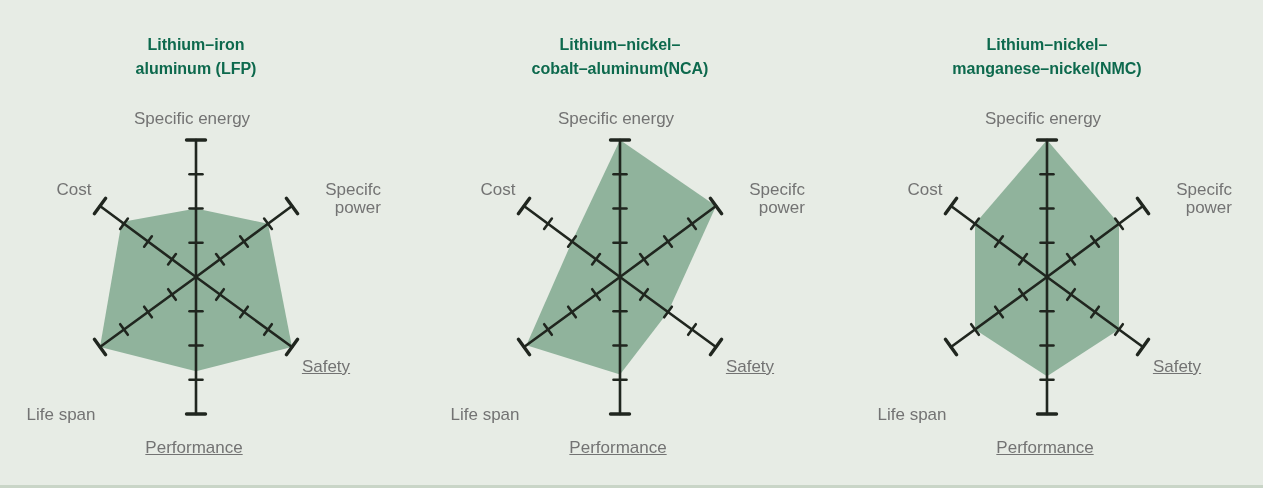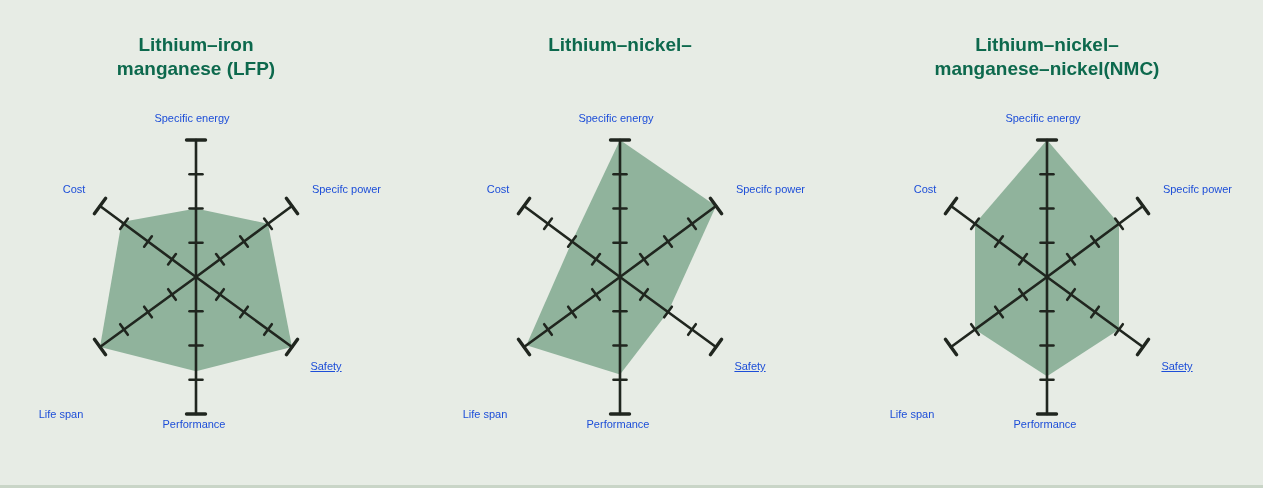--- a/index.html
+++ b/index.html
@@ -10,57 +10,57 @@
     overflow: hidden;
     font-family: "Liberation Sans", sans-serif;
   }
   .panel { position: absolute; left: 0; top: 0; width: 0; height: 0; }
   .panel-title {
     position: absolute;
     top: 33px;
     left: var(--cx);
     transform: translateX(-50%);
     text-align: center;
-    font-size: 19px;
+    font-size: 16px;
     font-weight: bold;
     line-height: 23.5px;
     color: #0d694d;
     white-space: nowrap;
   }
   .radar-svg {
     position: absolute;
     left: calc(var(--cx) - 165px);
     top: 121px;
   }
   .axis-label {
     position: absolute;
-    font-size: 11px;
+    font-size: 17px;
     line-height: 17.5px;
-    color: #1d4ed8;
+    color: #737373;
   }
   .lbl-specific-energy { left: calc(var(--cx) - 4px); top: 110px; transform: translateX(-50%); white-space: nowrap; }
   .lbl-cost            { left: calc(var(--cx) - 122px); top: 181px; transform: translateX(-50%); }
   .lbl-specifc-power   { left: calc(var(--cx) + 105px); top: 181px; width: 80px; text-align: right; }
   .lbl-life-span       { left: calc(var(--cx) - 135px); top: 358px; transform: translateX(-50%); white-space: nowrap; margin-top: 48px; }
   .lbl-safety          { left: calc(var(--cx) + 130px); top: 358px; transform: translateX(-50%); text-decoration: underline; }
-  .lbl-performance     { left: calc(var(--cx) - 2px); top: 416px; transform: translateX(-50%); }
+  .lbl-performance     { left: calc(var(--cx) - 2px); top: 439px; transform: translateX(-50%); text-decoration: underline; }
   .bottom-edge {
     position: absolute;
     left: 0; bottom: 0;
     width: 1263px; height: 3px;
     background: #c9d5c7;
   }
 </style>
 </head>
 <body>
 
 <div class="panel" style="--cx:196px">
   <div class="panel-title">
     <div>Lithium–iron</div>
-    <div>manganese (LFP)</div>
+    <div>aluminum (LFP)</div>
   </div>
   <svg class="radar-svg" width="330" height="312" viewBox="0 0 330 312">
       <polygon points="165,87.5 237,102.75 261,226 165,250.1875 69,226 90.6,100.975" fill="#90b39c"></polygon>
       <line x1="165" y1="156" x2="165" y2="19" stroke="#20261f" stroke-width="2.6" stroke-linecap="round"></line>
       <line x1="158.5" y1="121.75" x2="171.5" y2="121.75" stroke="#20261f" stroke-width="2.6" stroke-linecap="round"></line>
       <line x1="158.5" y1="87.5" x2="171.5" y2="87.5" stroke="#20261f" stroke-width="2.6" stroke-linecap="round"></line>
       <line x1="158.5" y1="53.25" x2="171.5" y2="53.25" stroke="#20261f" stroke-width="2.6" stroke-linecap="round"></line>
       <line x1="155.5" y1="19" x2="174.5" y2="19" stroke="#20261f" stroke-width="3.4" stroke-linecap="round"></line>
       <line x1="165" y1="156" x2="261" y2="85" stroke="#20261f" stroke-width="2.6" stroke-linecap="round"></line>
       <line x1="185.13492762593532" y1="133.02398664915196" x2="192.86507237406468" y2="143.47601335084804" stroke="#20261f" stroke-width="2.6" stroke-linecap="round"></line>
@@ -92,20 +92,21 @@
   <div class="axis-label lbl-specifc-power">Specifc power</div>
   <div class="axis-label lbl-safety">Safety</div>
   <div class="axis-label lbl-performance">Performance</div>
   <div class="axis-label lbl-life-span">Life span</div>
   <div class="axis-label lbl-cost">Cost</div>
 </div>
 
 <div class="panel" style="--cx:620px">
   <div class="panel-title">
     <div>Lithium–nickel–</div>
+    <div>cobalt–aluminum(NCA)</div>
   </div>
   <svg class="radar-svg" width="330" height="312" viewBox="0 0 330 312">
       <polygon points="165,19 261,85 213,191 165,253.6125 71.4,224.25 117,120.5" fill="#90b39c"></polygon>
       <line x1="165" y1="156" x2="165" y2="19" stroke="#20261f" stroke-width="2.6" stroke-linecap="round"></line>
       <line x1="158.5" y1="121.75" x2="171.5" y2="121.75" stroke="#20261f" stroke-width="2.6" stroke-linecap="round"></line>
       <line x1="158.5" y1="87.5" x2="171.5" y2="87.5" stroke="#20261f" stroke-width="2.6" stroke-linecap="round"></line>
       <line x1="158.5" y1="53.25" x2="171.5" y2="53.25" stroke="#20261f" stroke-width="2.6" stroke-linecap="round"></line>
       <line x1="155.5" y1="19" x2="174.5" y2="19" stroke="#20261f" stroke-width="3.4" stroke-linecap="round"></line>
       <line x1="165" y1="156" x2="261" y2="85" stroke="#20261f" stroke-width="2.6" stroke-linecap="round"></line>
       <line x1="185.13492762593532" y1="133.02398664915196" x2="192.86507237406468" y2="143.47601335084804" stroke="#20261f" stroke-width="2.6" stroke-linecap="round"></line>

